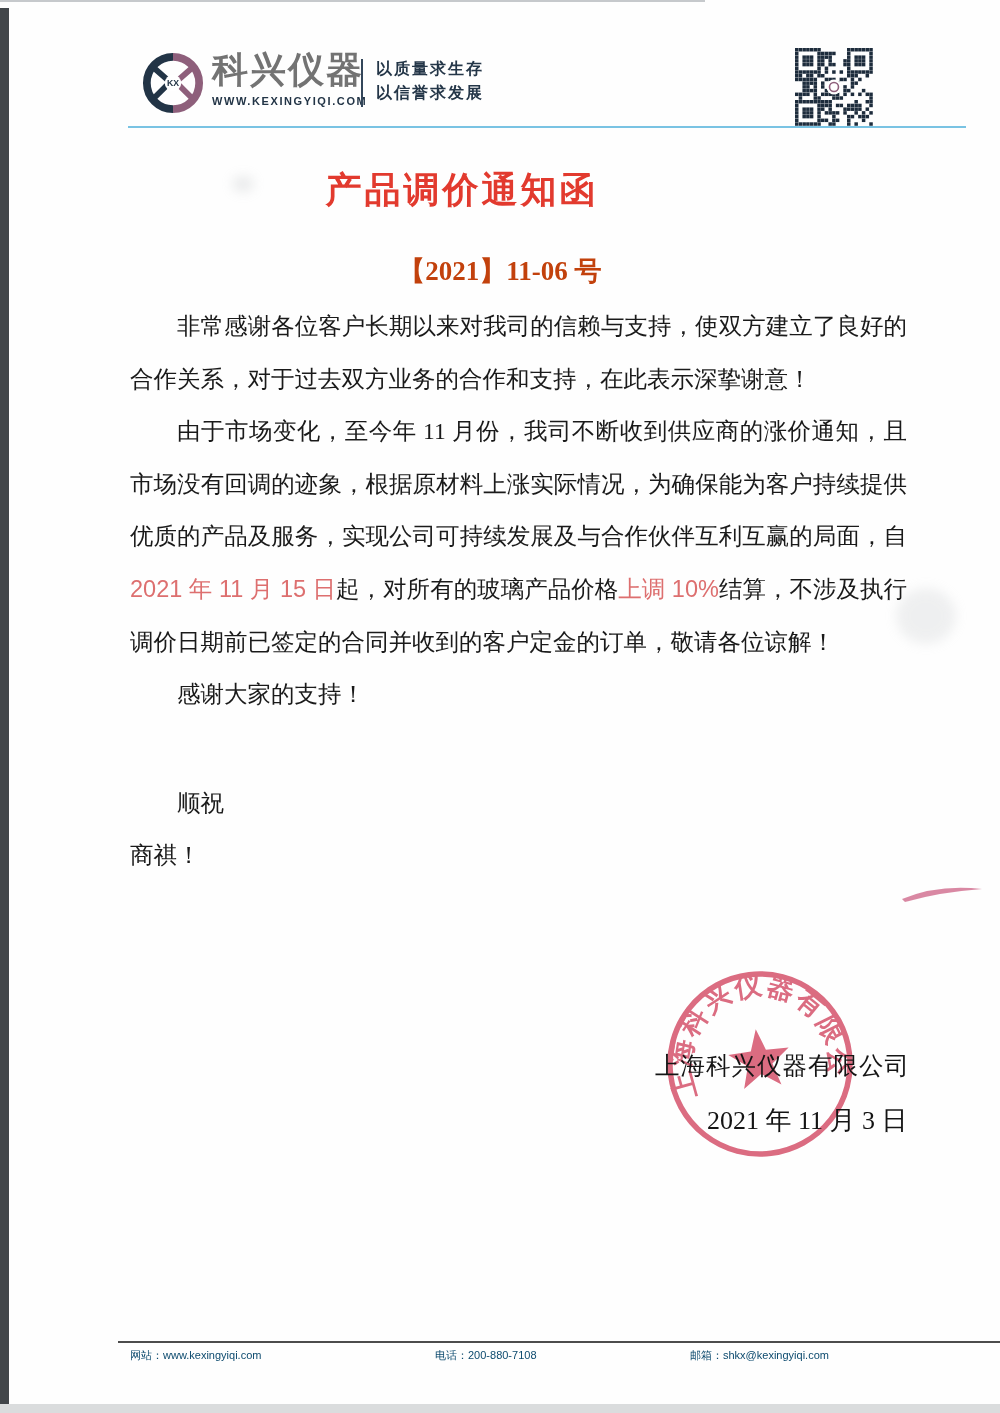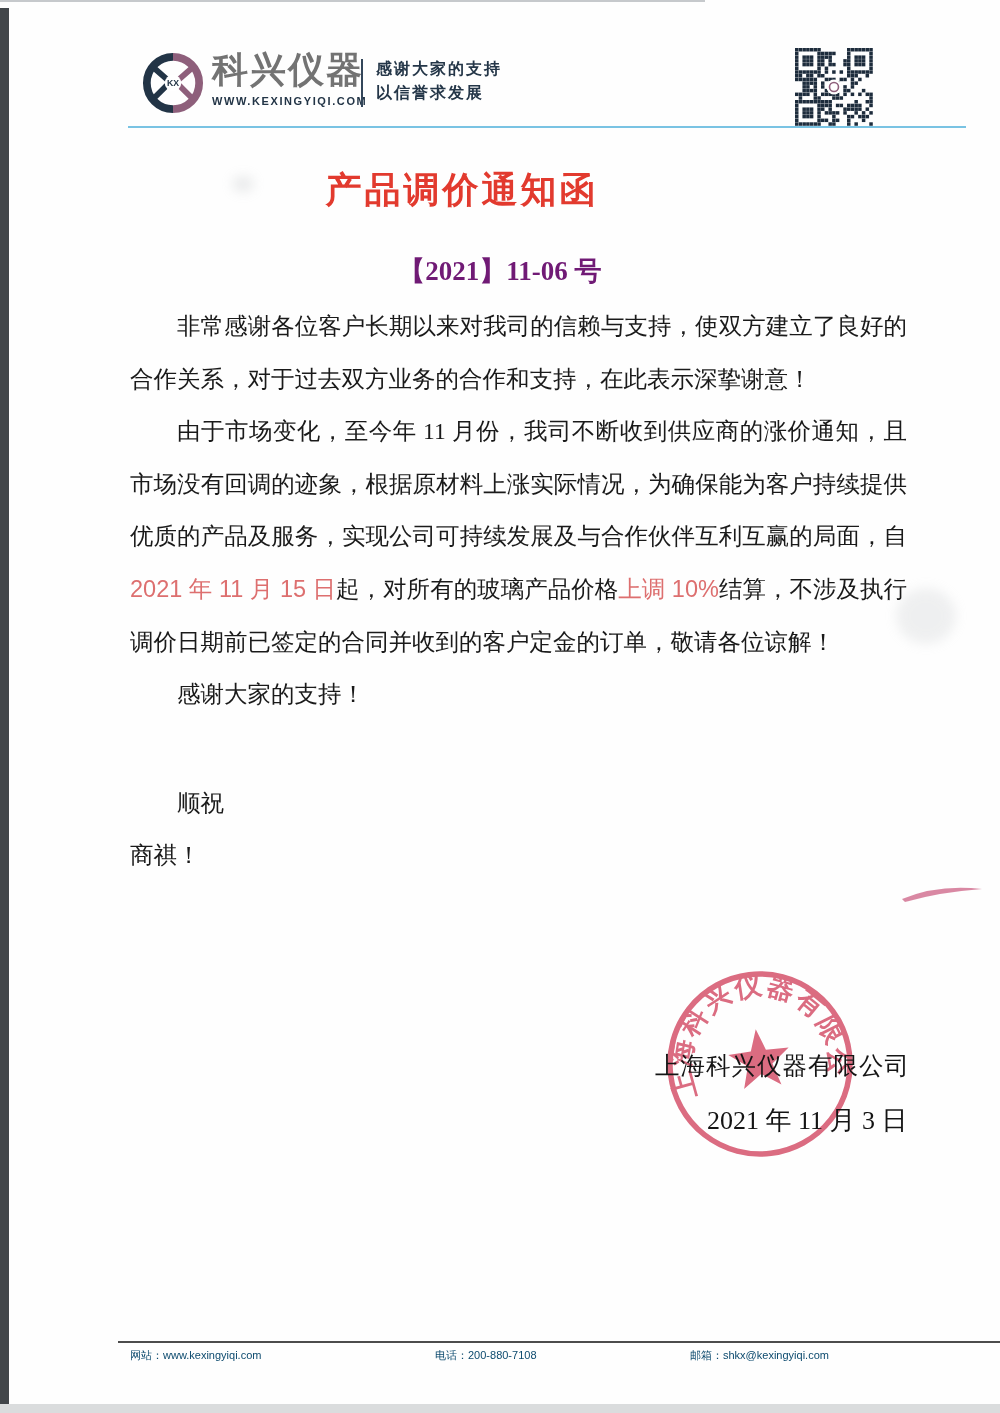--- a/index.html
+++ b/index.html
@@ -23,21 +23,21 @@
   .brand-site{font-size:11px;font-weight:bold;color:#223446;letter-spacing:1.6px;margin-top:5px;}
   .hdr-divider{position:absolute;left:361px;top:59px;width:2px;height:48px;background:#33465a;}
   .slogan{position:absolute;left:376px;top:57px;font-size:16px;font-weight:600;color:#243648;line-height:24px;letter-spacing:2px;}
   .qr{position:absolute;left:795px;top:48px;width:78px;height:78px;}
   .rule-blue{position:absolute;left:128px;top:126px;width:838px;height:2px;background:#79c3e3;}
 
   
   .title{position:absolute;left:0;top:166px;width:924px;text-align:center;
     font-size:36px;font-weight:bold;letter-spacing:3px;}
   .doc-no{position:absolute;left:0;top:253px;width:1000px;text-align:center;
-    font-size:27px;font-weight:bold;color:#701a75;font-family:"Liberation Serif",serif;}
+    font-size:27px;font-weight:bold;color:#c2410c;font-family:"Liberation Serif",serif;}
 
   
   .body-text{
     position:absolute;left:130px;top:300px;width:777px;
     font-family:"Liberation Serif",serif;font-size:23.5px;line-height:52.6px;
     text-align:justify;color:#1a1a1a;
   }
   .body-text p{margin:0;}
   .indent{text-indent:2em;}
   .gap-top{margin-top:56px !important;}
@@ -74,21 +74,21 @@
     <path d="M51,17 L35,31 L51,47" fill="none" stroke="#8e5f7b" stroke-width="6"></path>
     <circle cx="32" cy="32" r="8.5" fill="#ffffff"></circle>
     <text x="32" y="35.5" text-anchor="middle" font-size="9" font-weight="bold" fill="#223446" font-family="Liberation Sans, sans-serif">KX</text>
   </svg>
   <div class="brand-text">
     <div class="brand-name">科兴仪器</div>
     <div class="brand-site">WWW.KEXINGYIQI.COM</div>
   </div>
   <div class="hdr-divider"></div>
   <div class="slogan">
-    <div>感谢大家的支持</div>
+    <div>以质量求生存</div>
     <div>以信誉求发展</div>
   </div>
   <svg class="qr" viewBox="0 0 78 78">
       <g id="qr-g">
         <rect x="0.00" y="0.00" width="3.49" height="3.49" fill="#1d2c3c"></rect>
         <rect x="3.71" y="0.00" width="3.49" height="3.49" fill="#1d2c3c"></rect>
         <rect x="7.43" y="0.00" width="3.49" height="3.49" fill="#1d2c3c"></rect>
         <rect x="11.14" y="0.00" width="3.49" height="3.49" fill="#1d2c3c"></rect>
         <rect x="14.86" y="0.00" width="3.49" height="3.49" fill="#1d2c3c"></rect>
         <rect x="18.57" y="0.00" width="3.49" height="3.49" fill="#1d2c3c"></rect>

